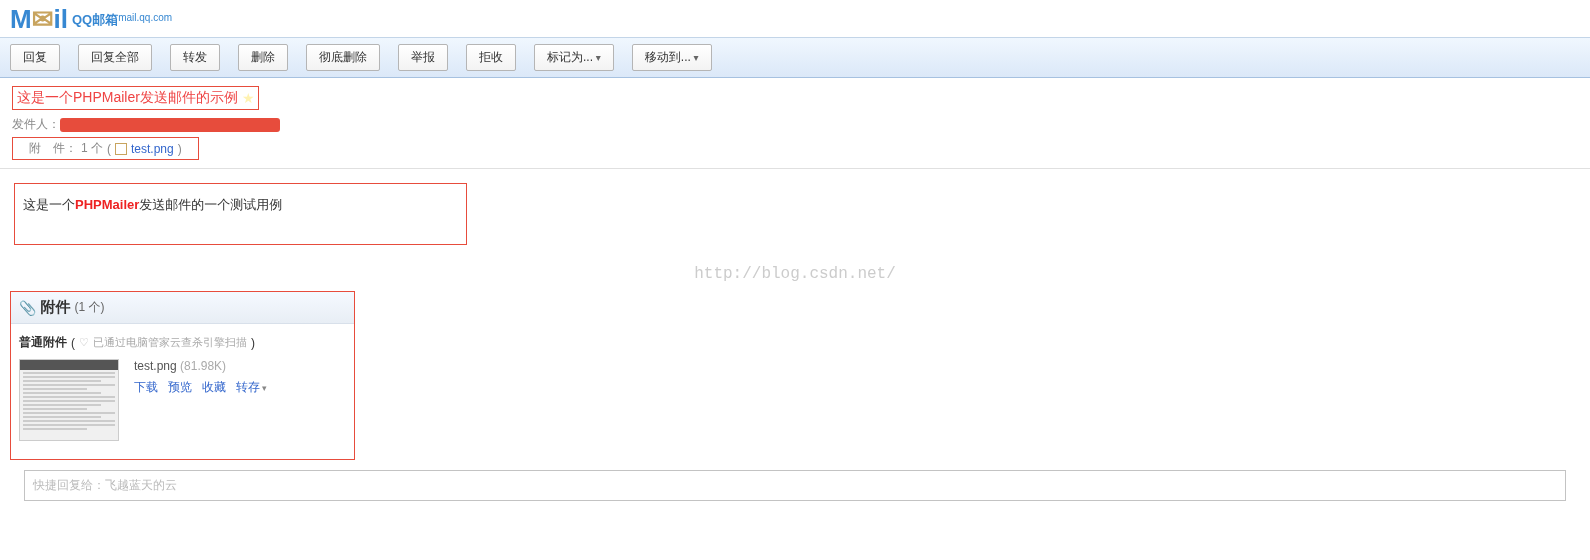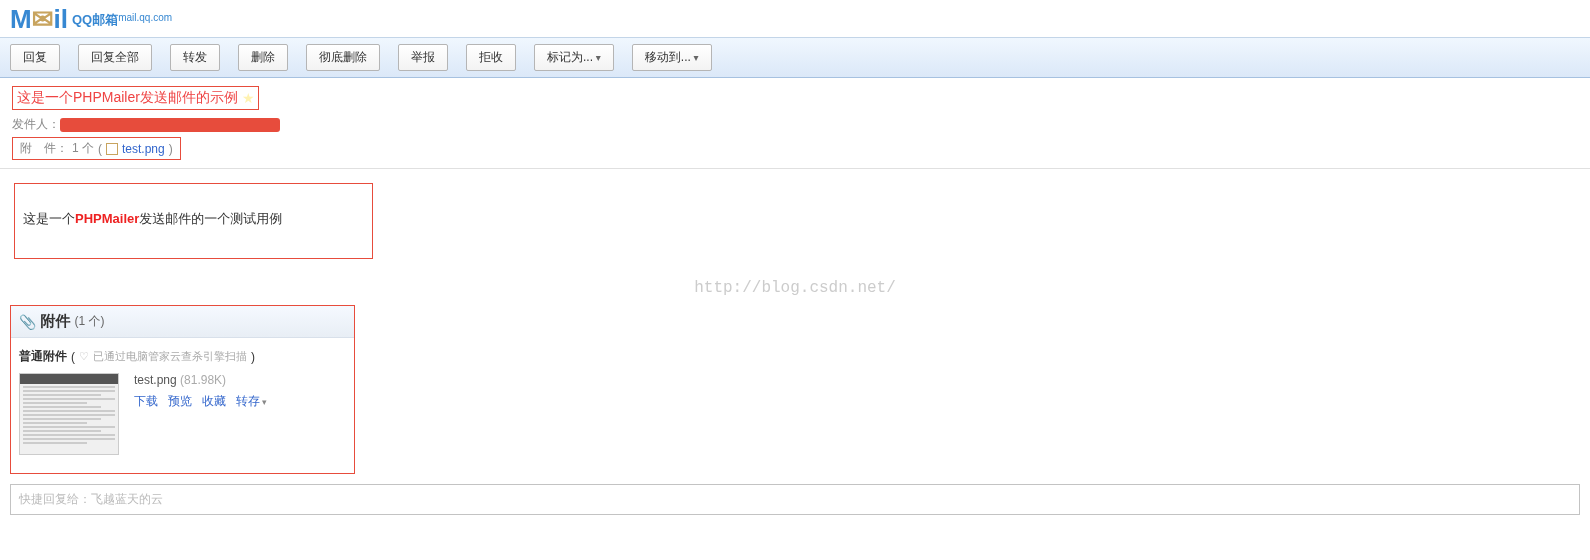--- a/index.html
+++ b/index.html
@@ -27,24 +27,24 @@
     .meta-row { display: flex; align-items: center; margin-bottom: 4px; color: #8a8a8a; font-size: 12px; }
     .meta-label { width: 48px; letter-spacing: 4px; }
     .meta-label.tight { letter-spacing: 0; }
     .redacted { display: inline-block; height: 14px; background: #e74c3c; border-radius: 3px; }
     .redacted.w1 { width: 220px; }
     .redacted.w2 { width: 200px; }
     .att-badge { display: inline-flex; align-items: center; gap: 2px; }
     .att-icon-sm { width: 12px; height: 12px; background: #fff; border: 1px solid #c8a45e; display: inline-block; }
     .att-link { color: #3366cc; }
     
-    .att-row-box { border: 1px solid #e74c3c; padding: 2px 7px; width: fit-content; display: flex; align-items: center; gap: 4px; }
+    .att-row-box { border: 1px solid #e74c3c; padding: 2px 16px; width: fit-content; display: flex; align-items: center; gap: 4px; }
     
     .body-section { padding: 14px; }
-    .body-box { border: 1px solid #e74c3c; padding: 26px 8px 30px; width: 359px; }
+    .body-box { border: 1px solid #e74c3c; padding: 12px 8px 30px; width: 453px; }
     .body-text { font-size: 13px; }
     .body-text .hl { color: #e22; font-weight: bold; }
     
     .watermark { text-align: center; color: #ccc; font-size: 16px; font-family: "Courier New", monospace; margin: 6px 0; }
     
     .attach-section { border: 1px solid #e74c3c; margin: 8px 10px 10px; width: 345px; }
     .attach-header { background: linear-gradient(#f5f9ff, #e8eef5); border-bottom: 1px solid #d8e0ea; padding: 6px 8px; display: flex; align-items: center; gap: 4px; }
     .clip-icon { color: #6b88ad; font-size: 14px; }
     .attach-title { font-weight: bold; font-size: 15px; }
     .attach-count { color: #666; font-size: 12px; }
@@ -63,21 +63,21 @@
     .thumb-lines div:nth-child(3n) { width: 85%; }
     .thumb-lines div:nth-child(5n) { width: 70%; }
     
     .attach-info { display: flex; flex-direction: column; gap: 6px; }
     .attach-name { color: #555; }
     .attach-size { color: #aaa; }
     .attach-actions { display: flex; gap: 10px; }
     .attach-actions span { color: #3366cc; cursor: pointer; font-size: 12px; }
     .attach-actions .dd::after { content: "▾"; font-size: 9px; margin-left: 2px; color: #888; }
     
-    .quick-reply { margin: 0 10px 10px; border: 1px solid #c3c3c3; background: #fff; padding: 6px 8px; color: #bbb; font-size: 12px; }
+    .quick-reply { margin: 0 24px 10px; border: 1px solid #c3c3c3; background: #fff; padding: 6px 8px; color: #bbb; font-size: 12px; }
   </style>
 </head>
 <body>
 
 <div class="logo-area">
   <span class="logo-mail">
     <span class="logo-m">M</span><span class="logo-o">✉</span><span class="logo-i">i</span><span class="logo-l">l</span>
   </span>
   <span class="logo-text">
     <span class="logo-qq">QQ邮箱</span>

